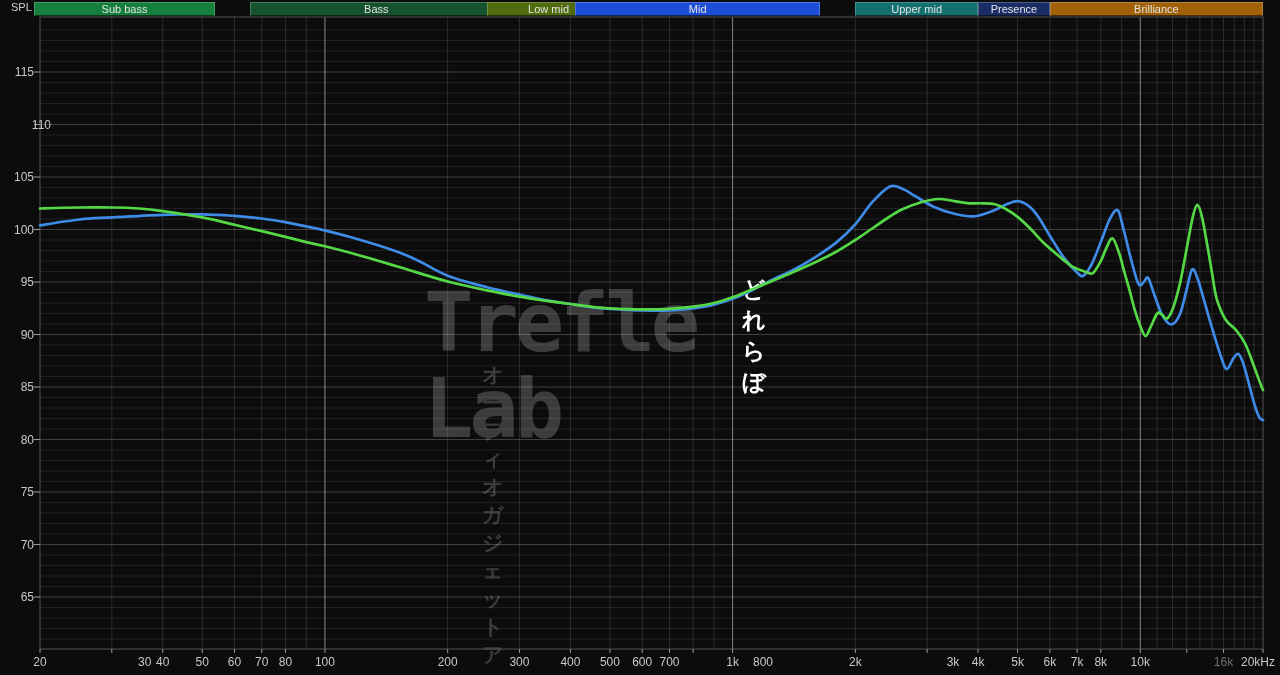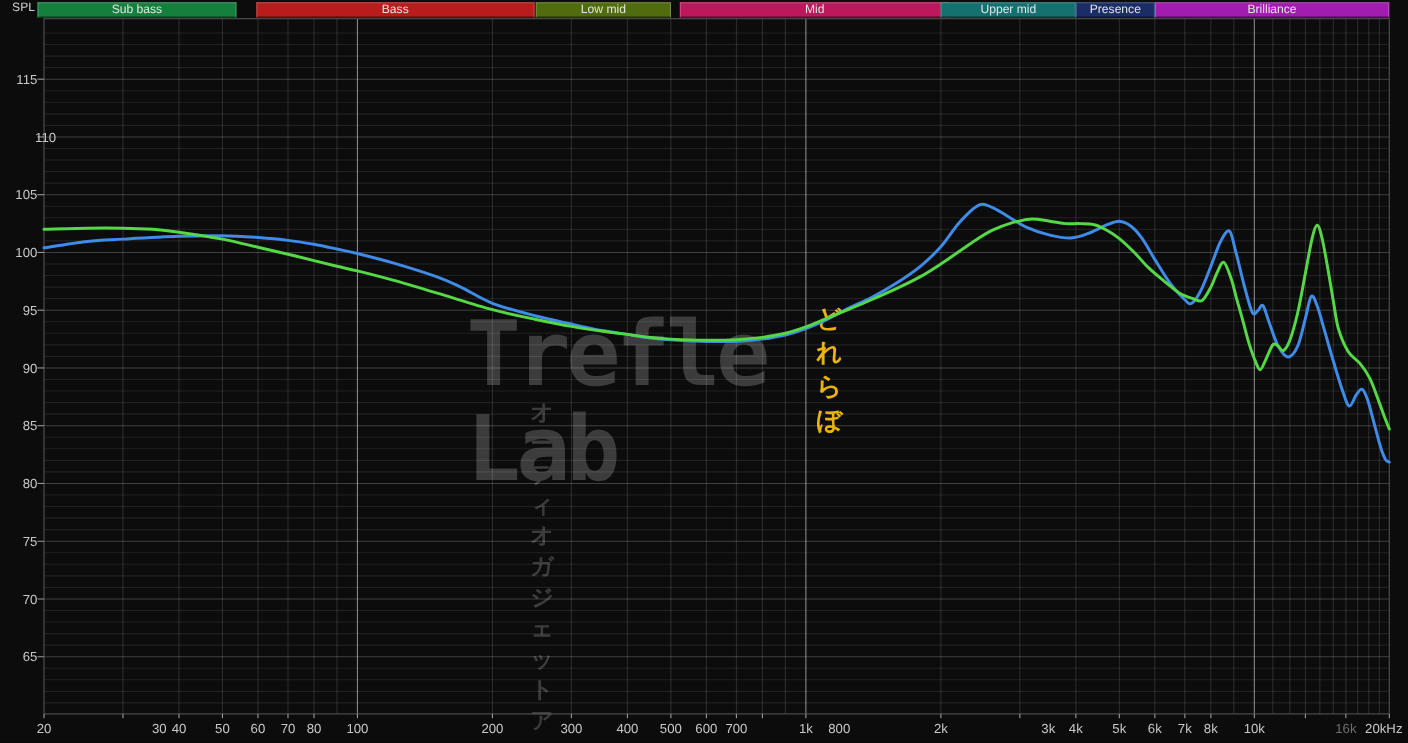--- a/index.html
+++ b/index.html
@@ -11,21 +11,21 @@
         color:#e3e3e3;font-size:11px;line-height:12px;text-align:center;
         white-space:nowrap;overflow:hidden;}
   .xtick{position:absolute;top:655px;font-size:12px;color:#c8c8c8;transform:translateX(-50%);
          white-space:nowrap;}
   .xtick.dim{color:#6e6e6e;}
   .ytick{position:absolute;width:26px;text-align:right;font-size:12px;color:#c8c8c8;}
   #watermark{position:absolute;left:0;top:0;z-index:1;color:#3c3c3c;}
   #wm-title{position:absolute;left:424px;top:280px;font-family:"DejaVu Sans Mono",monospace;
             font-weight:700;font-size:82px;letter-spacing:-4px;line-height:86px;color:#3c3c3c;}
   #wm-tagline{position:absolute;left:742px;top:274px;font-family:"DejaVu Sans Mono",monospace;
-            font-weight:700;font-size:23px;letter-spacing:10px;color:#eab308;}
+            font-weight:700;font-size:23px;letter-spacing:10px;color:#ffffff;}
   #wm-subtitle{position:absolute;left:482px;top:361px;font-family:"DejaVu Sans Mono",monospace;
             font-weight:700;font-size:21px;letter-spacing:3px;color:#3c3c3c;}
   svg{position:absolute;left:0;top:0;}
   #grid-svg{z-index:2;}
   #curve-svg{z-index:3;}
   #labels{position:absolute;left:0;top:0;z-index:4;width:100%;height:100%;pointer-events:none;}
 </style>
 </head>
 <body>
 
@@ -171,26 +171,26 @@
       <line x1="1263.01" y1="649" x2="1263.01" y2="653" stroke="#9a9a9a" stroke-width="1"></line>
     </svg>
   <svg id="curve-svg" width="1280" height="675">
       <path d="M40.0,225.3C46.6,224.3 67.5,220.8 79.5,219.5C91.5,218.2 97.9,218.2 111.8,217.4C125.7,216.6 147.6,215.3 162.7,214.8C177.8,214.3 190.3,214.1 202.2,214.3C214.2,214.4 224.6,215.2 234.5,215.9C244.4,216.6 253.3,217.4 261.8,218.5C270.3,219.5 278.0,220.8 285.4,222.1C292.9,223.5 299.7,225.0 306.3,226.4C312.9,227.8 316.5,228.4 324.9,230.5C333.4,232.6 345.3,235.5 357.2,239.0C369.2,242.5 386.5,247.9 396.7,251.5C407.0,255.2 410.4,257.0 418.9,261.0C427.4,265.0 436.3,271.3 447.7,275.7C459.1,280.1 475.2,284.1 487.2,287.3C499.1,290.4 509.5,292.4 519.5,294.6C529.4,296.8 538.3,298.8 546.7,300.4C555.2,301.9 563.0,302.9 570.4,304.0C577.8,305.2 584.7,306.4 591.2,307.2C597.8,308.0 601.4,308.3 609.9,308.8C618.4,309.3 632.2,310.1 642.2,310.4C652.1,310.6 661.0,310.7 669.5,310.4C678.0,310.0 685.7,309.2 693.1,308.3C700.5,307.3 707.4,306.2 714.0,304.6C720.5,303.0 726.7,301.0 732.6,298.8C738.5,296.6 742.9,294.6 749.5,291.5C756.1,288.3 765.0,283.4 772.1,279.9C779.2,276.4 784.9,274.3 792.2,270.5C799.5,266.6 808.4,261.5 815.8,256.8C823.2,252.1 830.1,247.5 836.7,242.1C843.3,236.7 849.4,230.9 855.3,224.3C861.3,217.6 866.5,208.5 872.2,202.2C878.0,195.9 884.9,188.7 889.8,186.5C894.7,184.2 897.6,187.0 901.8,188.5C906.0,190.1 909.7,192.9 914.9,195.9C920.1,198.9 926.3,203.4 932.9,206.4C939.5,209.4 947.6,212.1 954.4,213.8C961.2,215.4 967.5,216.7 973.6,216.4C979.7,216.0 985.4,213.7 990.9,211.6C996.4,209.6 1002.2,206.0 1006.6,204.3C1011.1,202.5 1014.0,201.0 1017.6,201.1C1021.1,201.3 1024.5,202.9 1027.9,205.4C1031.2,207.8 1034.0,210.8 1037.6,215.9C1041.3,220.9 1045.5,228.8 1049.8,235.8C1054.2,242.8 1059.5,251.7 1064.0,257.9C1068.6,264.0 1073.9,269.6 1077.1,272.5C1080.4,275.5 1080.9,277.1 1083.4,275.7C1085.8,274.3 1088.8,269.8 1091.7,264.1C1094.6,258.5 1097.8,249.5 1100.8,242.1C1103.7,234.8 1106.6,225.4 1109.4,220.0C1112.2,214.7 1115.3,208.5 1117.7,210.1C1120.0,211.7 1121.3,221.2 1123.6,229.5C1125.9,237.8 1128.7,250.9 1131.2,260.0C1133.7,269.1 1136.4,280.4 1138.5,284.1C1140.6,287.8 1142.2,283.1 1143.8,282.0C1145.4,280.9 1146.4,275.9 1148.1,277.8C1149.8,279.7 1151.6,287.4 1153.9,293.5C1156.2,299.7 1159.1,309.4 1161.9,314.5C1164.8,319.7 1168.1,324.5 1171.1,324.5C1174.1,324.5 1177.2,320.4 1179.8,314.5C1182.4,308.7 1184.7,296.9 1186.7,289.4C1188.8,281.8 1190.3,271.3 1192.1,269.4C1193.9,267.5 1195.4,272.9 1197.3,277.8C1199.2,282.7 1201.2,290.4 1203.6,298.8C1206.1,307.2 1209.1,318.4 1212.1,328.2C1215.0,338.0 1218.8,350.8 1221.3,357.6C1223.7,364.4 1224.8,369.0 1226.8,369.1C1228.8,369.3 1231.3,361.2 1233.2,358.6C1235.1,356.1 1236.7,353.0 1238.4,353.9C1240.1,354.8 1241.6,358.7 1243.4,363.9C1245.2,369.1 1247.3,377.9 1249.2,384.9C1251.1,391.9 1253.2,400.5 1254.9,405.9C1256.6,411.3 1258.1,415.1 1259.4,417.5C1260.8,419.8 1262.4,419.6 1263.0,420.1" fill="none" stroke="#3e8be8" stroke-width="2.7" stroke-linecap="round" stroke-linejoin="round"></path>
       <path d="M40.0,208.5C46.6,208.3 67.5,207.6 79.5,207.5C91.5,207.3 101.9,207.3 111.8,207.5C121.7,207.6 130.6,207.9 139.1,208.5C147.6,209.1 152.2,209.6 162.7,211.1C173.2,212.6 190.3,215.1 202.2,217.4C214.2,219.7 224.6,222.5 234.5,224.8C244.4,227.0 253.3,229.1 261.8,231.1C270.3,233.1 278.0,235.0 285.4,236.9C292.9,238.7 299.7,240.5 306.3,242.1C312.9,243.7 316.5,244.2 324.9,246.3C333.4,248.4 345.3,251.4 357.2,254.7C369.2,258.0 381.7,261.8 396.7,266.3C411.8,270.7 432.6,277.5 447.7,281.5C462.7,285.5 475.2,287.9 487.2,290.4C499.1,292.9 509.5,295.0 519.5,296.7C529.4,298.5 538.3,299.7 546.7,300.9C555.2,302.1 563.0,303.1 570.4,304.0C577.8,305.0 584.7,306.0 591.2,306.7C597.8,307.4 601.4,307.8 609.9,308.3C618.4,308.7 632.2,309.2 642.2,309.3C652.1,309.4 661.0,309.2 669.5,308.8C678.0,308.3 685.7,307.6 693.1,306.7C700.5,305.7 707.4,304.6 714.0,303.0C720.5,301.4 726.7,299.3 732.6,297.2C738.5,295.1 742.9,293.1 749.5,290.4C756.1,287.7 765.0,283.9 772.1,281.0C779.2,278.0 784.9,275.7 792.2,272.5C799.5,269.4 808.4,265.5 815.8,262.0C823.2,258.5 830.1,255.2 836.7,251.5C843.3,247.9 849.4,243.8 855.3,240.0C861.3,236.2 866.8,232.1 872.2,228.5C877.6,224.8 882.7,221.1 887.6,218.0C892.5,214.8 896.2,212.2 901.8,209.5C907.4,206.9 915.0,204.0 921.1,202.2C927.3,200.5 933.0,199.2 938.6,199.0C944.1,198.9 949.3,200.4 954.4,201.1C959.5,201.8 964.3,202.9 969.0,203.3C973.6,203.6 978.1,203.1 982.4,203.3C986.8,203.4 990.9,203.2 994.9,204.3C999.0,205.3 1002.8,207.4 1006.6,209.5C1010.4,211.6 1013.5,213.6 1017.6,216.9C1021.7,220.2 1026.8,225.1 1031.2,229.5C1035.6,233.9 1039.3,238.8 1043.8,243.1C1048.4,247.5 1053.8,251.9 1058.5,255.8C1063.2,259.6 1067.7,263.6 1072.0,266.3C1076.4,268.9 1081.1,270.4 1084.6,271.5C1088.0,272.6 1090.2,274.8 1092.9,273.1C1095.6,271.3 1098.6,265.1 1100.8,261.0C1103.0,256.9 1104.3,252.2 1106.2,248.4C1108.2,244.6 1110.3,237.4 1112.6,238.4C1114.8,239.5 1117.8,249.5 1119.7,254.7C1121.5,259.9 1122.0,263.6 1123.6,269.4C1125.2,275.2 1127.4,282.5 1129.3,289.4C1131.2,296.2 1133.1,304.2 1134.9,310.4C1136.7,316.5 1138.5,321.8 1140.3,326.1C1142.1,330.4 1143.8,335.9 1145.5,336.1C1147.2,336.3 1148.7,330.9 1150.6,327.1C1152.5,323.4 1155.3,315.6 1157.2,313.5C1159.1,311.4 1160.4,313.7 1161.9,314.5C1163.5,315.4 1164.8,319.6 1166.6,318.8C1168.3,317.9 1170.4,315.1 1172.6,309.3C1174.8,303.5 1177.4,294.3 1179.8,284.1C1182.2,274.0 1184.6,259.6 1186.7,248.4C1188.9,237.2 1191.0,224.2 1192.8,216.9C1194.5,209.6 1195.8,205.0 1197.3,204.8C1198.8,204.7 1200.1,209.1 1201.7,215.9C1203.4,222.6 1205.6,235.6 1207.3,245.3C1209.0,254.9 1210.5,264.7 1212.1,273.6C1213.7,282.5 1214.5,291.1 1216.7,298.8C1219.0,306.5 1222.4,314.5 1225.7,319.8C1229.0,325.0 1233.0,326.3 1236.3,330.3C1239.6,334.3 1242.4,338.0 1245.3,344.0C1248.3,349.9 1251.7,360.2 1253.9,366.0C1256.1,371.8 1257.0,374.6 1258.5,378.6C1260.0,382.6 1262.3,388.2 1263.0,390.1" fill="none" stroke="#55d846" stroke-width="2.7" stroke-linecap="round" stroke-linejoin="round"></path>
     </svg>
   <div id="labels">
     <div id="spl-label">SPL</div>
     <div id="bands-container">
         <div class="band" style="left: 34px; width: 181px; background: #15803d;"><span>Sub bass</span></div>
-        <div class="band" style="left: 233px; width: 252.669px; background: #b91c1c;"><span>Bass</span></div>
+        <div class="band" style="left: 250px; width: 252.669px; background: #14532d;"><span>Bass</span></div>
         <div class="band" style="left: 487.177px; width: 122.721px; background: rgb(80, 108, 14);"><span>Low mid</span></div>
-        <div class="band" style="left: 618px; width: 245.442px; background: #be185d;"><span>Mid</span></div>
+        <div class="band" style="left: 575px; width: 245.442px; background: #1d4ed8;"><span>Mid</span></div>
         <div class="band" style="left: 855.34px; width: 122.721px; background: rgb(21, 112, 112);"><span>Upper mid</span></div>
         <div class="band" style="left: 978.061px; width: 71.7871px; background: rgb(27, 45, 102);"><span>Presence</span></div>
-        <div class="band" style="left: 1049.85px; width: 213.162px; background: #a21caf;"><span>Brilliance</span></div>
+        <div class="band" style="left: 1049.85px; width: 213.162px; background: #a16207;"><span>Brilliance</span></div>
       </div>
     <div id="xticks-container">
         <div class="xtick" style="left: 40px;">20</div>
         <div class="xtick" style="left: 111.787px; margin-left: 33px;">30</div>
         <div class="xtick" style="left: 162.721px;">40</div>
         <div class="xtick" style="left: 202.228px;">50</div>
         <div class="xtick" style="left: 234.508px;">60</div>
         <div class="xtick" style="left: 261.8px;">70</div>
         <div class="xtick" style="left: 285.442px;">80</div>
         <div class="xtick" style="left: 324.949px;">100</div>

